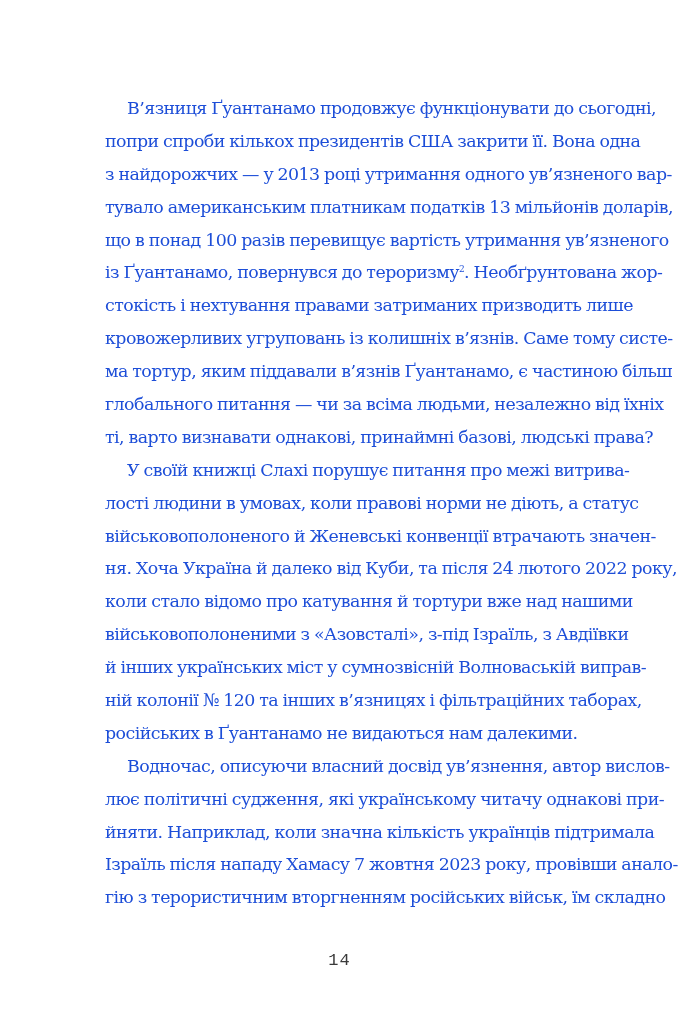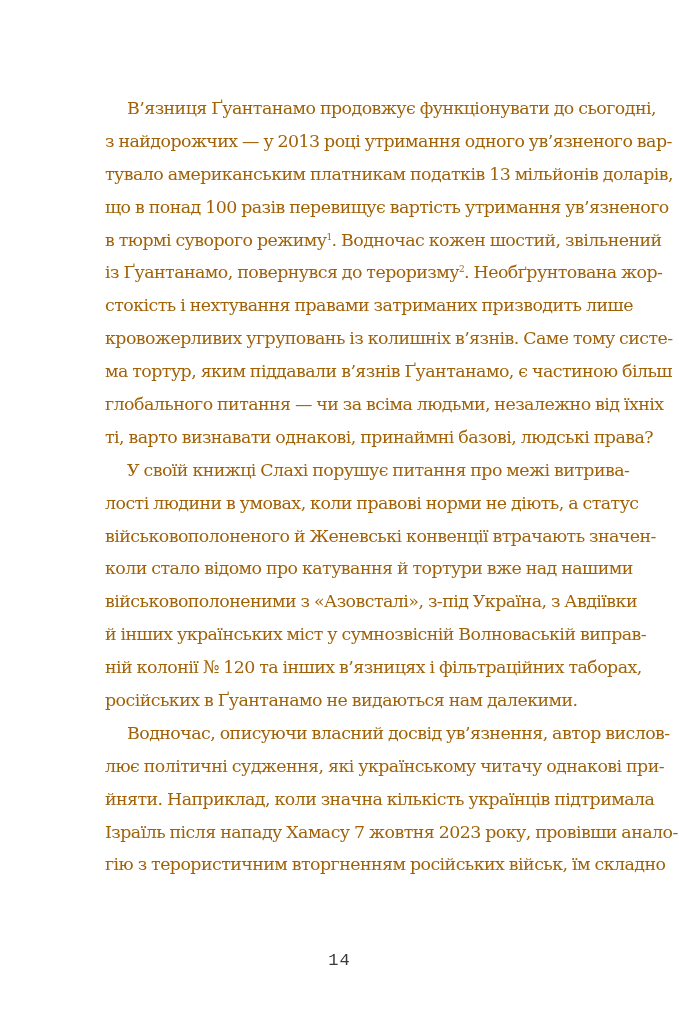--- a/index.html
+++ b/index.html
@@ -14,21 +14,21 @@
       overflow: hidden;
     }
     .page {
       position: absolute;
       left: 83px;
       top: 92px;
       width: 506px;
       font-family: "DejaVu Serif", serif;
       font-size: 17.4px;
       line-height: 32.9px;
-      color: #a16207;
+      color: #1d4ed8;
     }
     .para {
       margin: 0;
       text-align: justify;
       text-indent: 22px;
       hyphens: manual;
     }
     .line {
       display: block;
       text-align: justify;
@@ -62,38 +62,39 @@
       letter-spacing: 1px;
     }
   </style>
 </head>
 <body>
 
 <div class="page">
 
   <p class="para">
     <span class="line first">В’язниця Ґуантанамо продовжує функціонувати до сьогодні,</span>
+    <span class="line">попри спроби кількох президентів США закрити її. Вона одна</span>
     <span class="line">з найдорожчих — у 2013 році утримання одного ув’язненого вар-</span>
     <span class="line">тувало американським платникам податків 13 мільйонів доларів,</span>
     <span class="line">що в понад 100 разів перевищує вартість утримання ув’язненого</span>
-    <span class="line"><span>в тюрмі суворого режиму</span><sup>1</sup><span>. Водночас кожен шостий, звільнений</span></span>
     <span class="line"><span>із Ґуантанамо, повернувся до тероризму</span><sup>2</sup><span>. Необґрунтована жор-</span></span>
     <span class="line">стокість і нехтування правами затриманих призводить лише</span>
     <span class="line">кровожерливих угруповань із колишніх в’язнів. Саме тому систе-</span>
     <span class="line">ма тортур, яким піддавали в’язнів Ґуантанамо, є частиною більш</span>
     <span class="line">глобального питання — чи за всіма людьми, незалежно від їхніх</span>
     <span class="line last">ті, варто визнавати однакові, принаймні базові, людські права?</span>
   </p>
 
   <p class="para">
     <span class="line first">У своїй книжці Слахі порушує питання про межі витрива-</span>
     <span class="line">лості людини в умовах, коли правові норми не діють, а статус</span>
     <span class="line">військовополоненого й Женевські конвенції втрачають значен-</span>
+    <span class="line">ня. Хоча Україна й далеко від Куби, та після 24 лютого 2022 року,</span>
     <span class="line">коли стало відомо про катування й тортури вже над нашими</span>
-    <span class="line">військовополоненими з «Азовсталі», з-під Україна, з Авдіївки</span>
+    <span class="line">військовополоненими з «Азовсталі», з-під Ізраїль, з Авдіївки</span>
     <span class="line">й інших українських міст у сумнозвісній Волноваській виправ-</span>
     <span class="line">ній колонії № 120 та інших в’язницях і фільтраційних таборах,</span>
     <span class="line last">російських в Ґуантанамо не видаються нам далекими.</span>
   </p>
 
   <p class="para">
     <span class="line first">Водночас, описуючи власний досвід ув’язнення, автор вислов-</span>
     <span class="line">лює політичні судження, які українському читачу однакові при-</span>
     <span class="line">йняти. Наприклад, коли значна кількість українців підтримала</span>
     <span class="line">Ізраїль після нападу Хамасу 7 жовтня 2023 року, провівши анало-</span>

